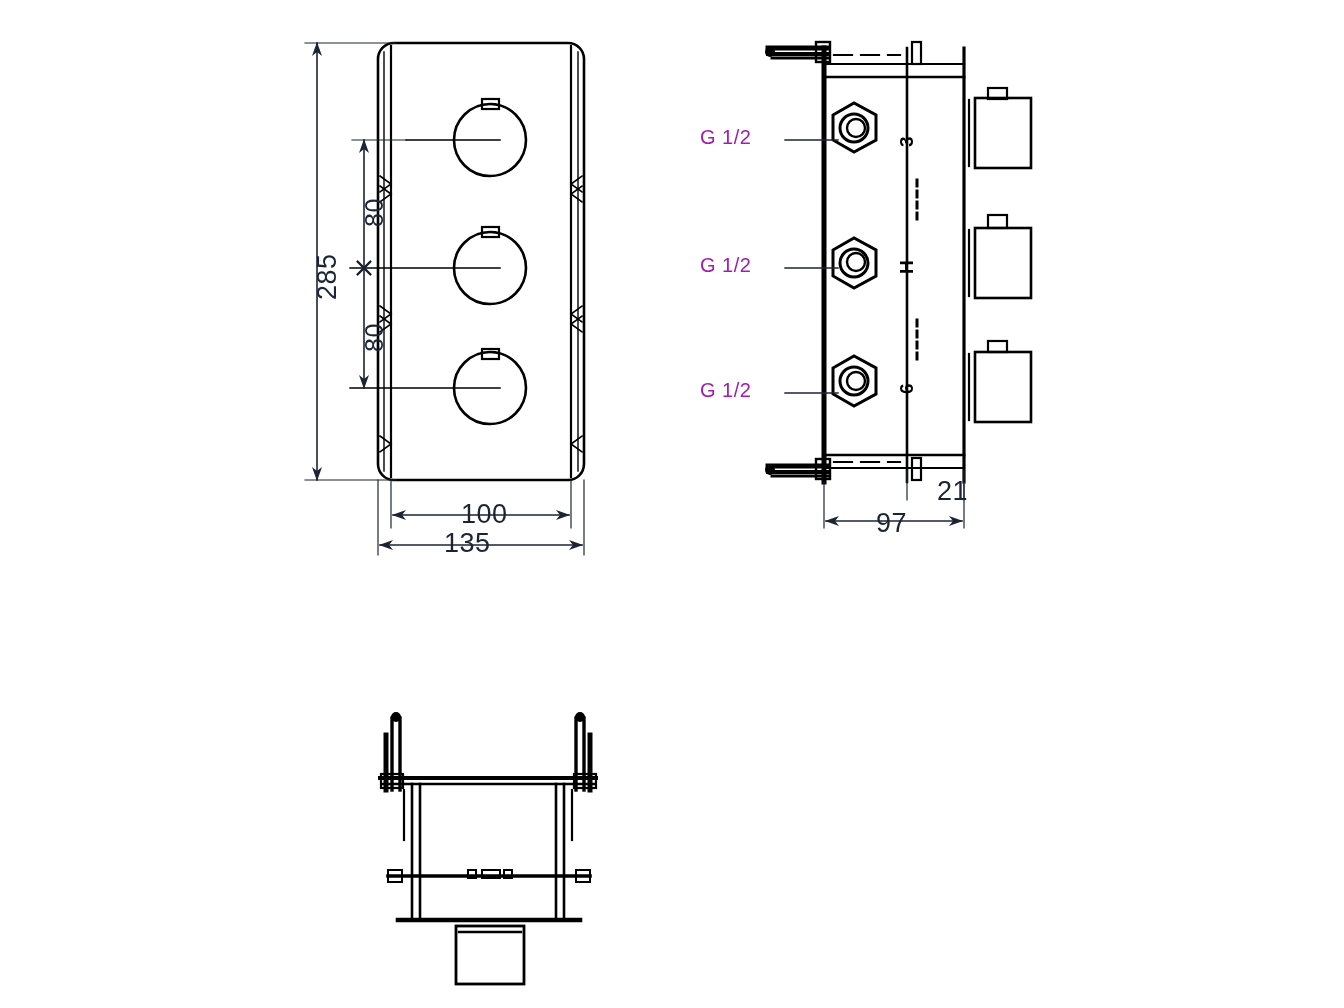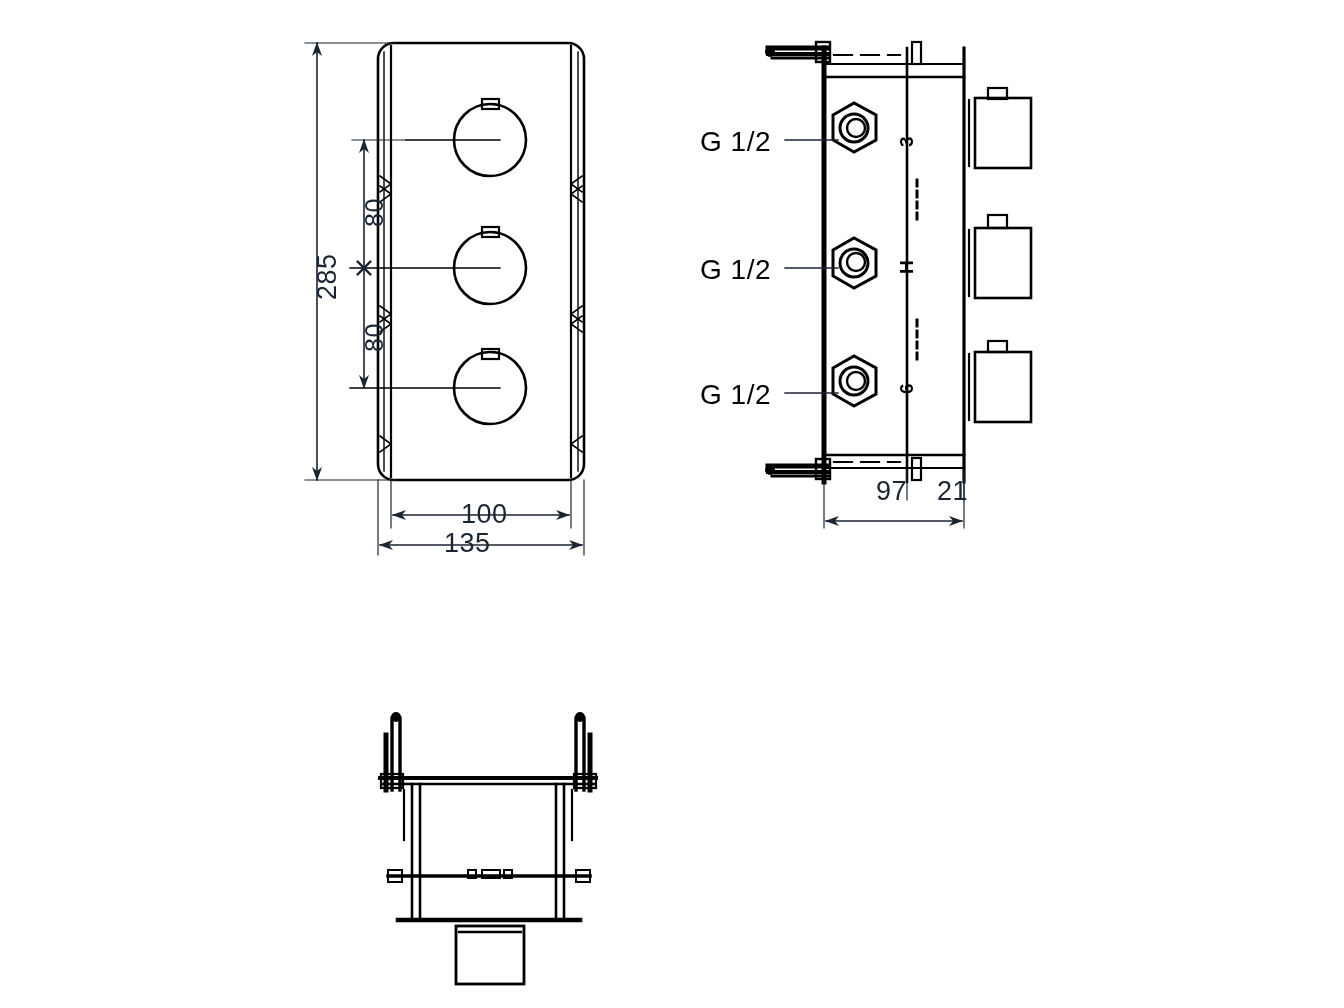--- a/index.html
+++ b/index.html
@@ -13,21 +13,21 @@
   .dimtext{
     position:absolute;
     font-family:"Liberation Sans","DejaVu Sans",sans-serif;
     color:#1b2433;
     white-space:nowrap;
     letter-spacing:0.5px;
   }
   .dim-285{font-size:27px;transform:rotate(-90deg);transform-origin:left top;}
   .dim-80{font-size:25px;transform:rotate(-90deg);transform-origin:left top;}
   .dim-h{font-size:27px;}
-  .glabel{font-size:28px;color:#000000;letter-spacing:0.5px;}
+  .glabel{font-size:20px;color:#a21caf;letter-spacing:0.5px;}
   .portmark{font-size:19px;font-weight:bold;color:#000;
     transform:rotate(-90deg);transform-origin:left top;}
 </style>
 </head>
 <body>
 
 <div class="stage">
 
   <svg class="draw" viewBox="0 0 1344 1008">
     <defs>
@@ -237,17 +237,17 @@
   <div class="dimtext glabel" style="left:700px; top:254px;">G 1/2</div>
 
   <div class="dimtext glabel" style="left:700px; top:379px;">G 1/2</div>
 
   <div class="dimtext portmark" style="left:896px; top:147px;">3</div>
 
   <div class="dimtext portmark" style="left:896px; top:274px;">H</div>
 
   <div class="dimtext portmark" style="left:896px; top:394px;">6</div>
 
-  <div class="dimtext dim-h" style="left:876px; top:476px;">97</div>
+  <div class="dimtext dim-h" style="left:876px; top:508px;">97</div>
 
   <div class="dimtext dim-h" style="left:937px; top:476px;">21</div>
 
 </div>
 
 </body></html>

